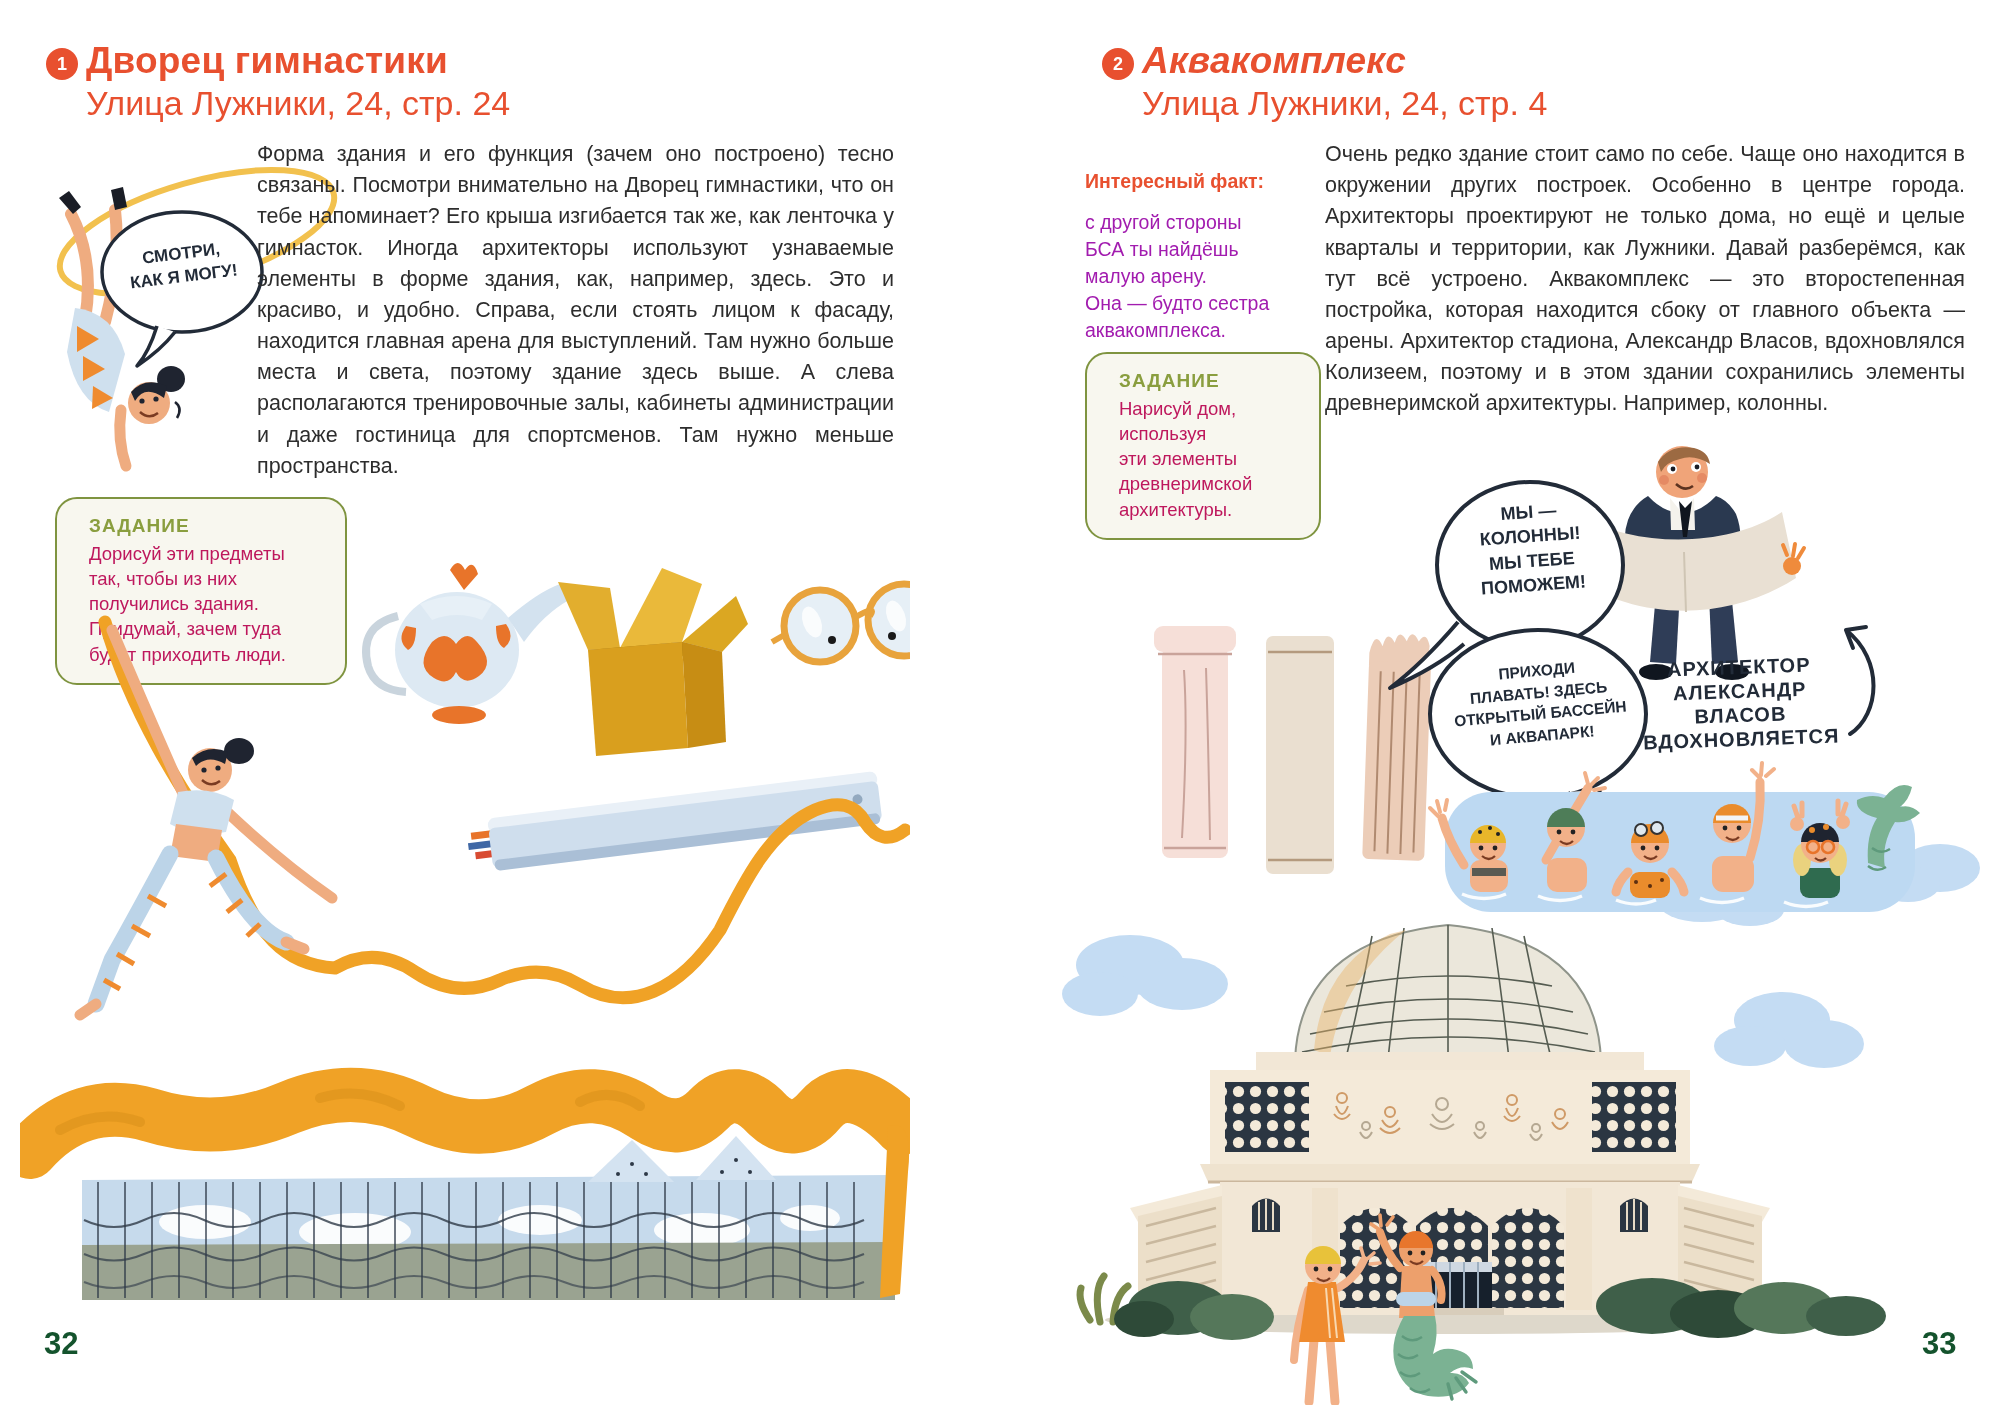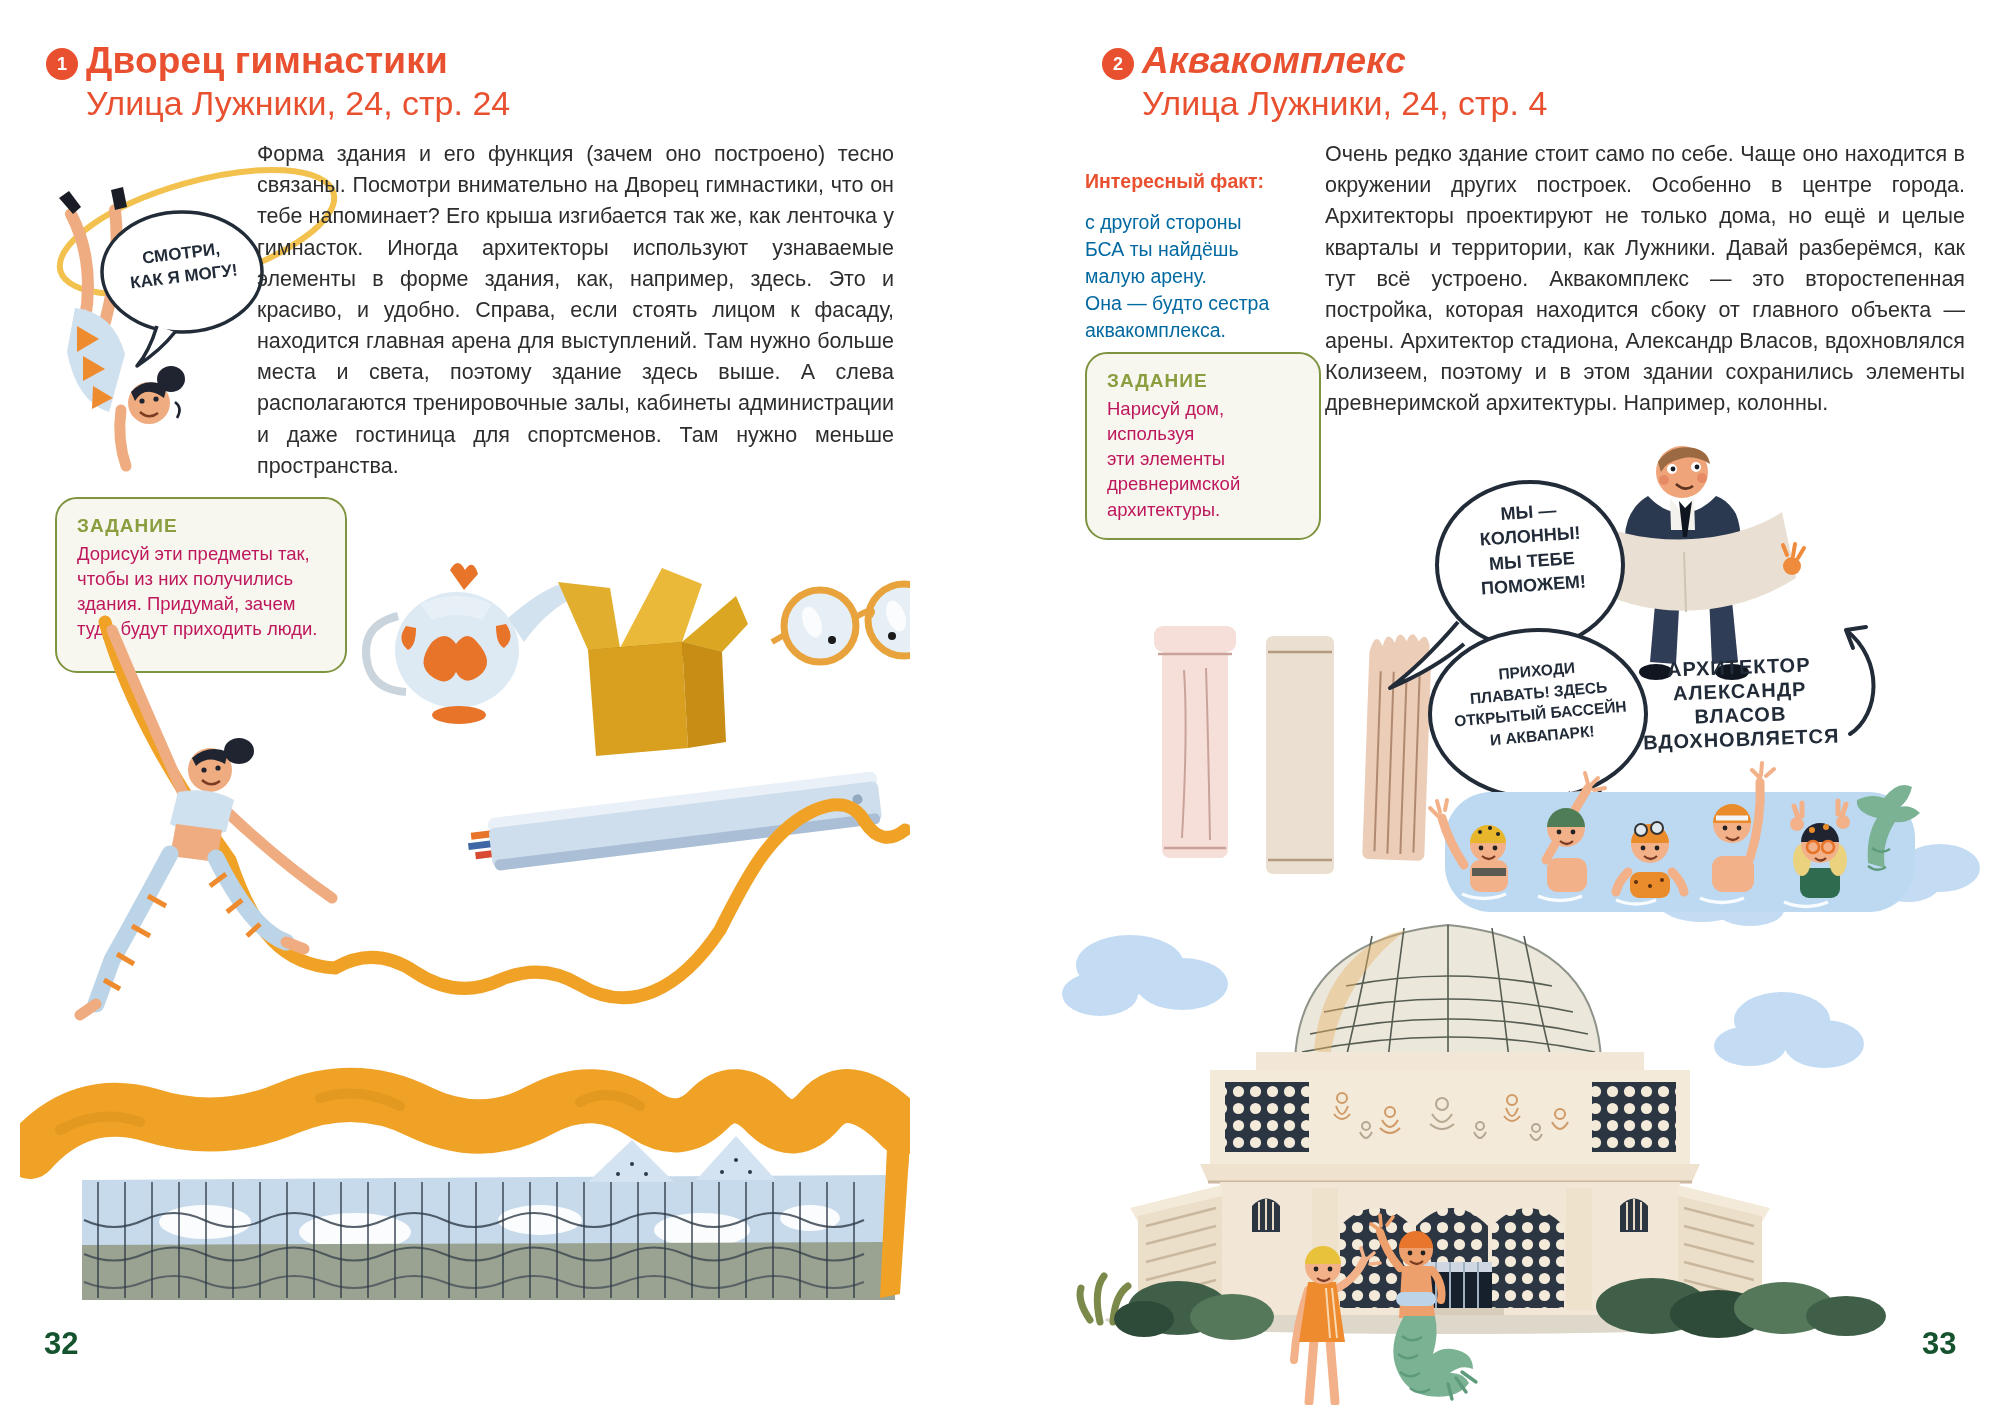--- a/index.html
+++ b/index.html
@@ -10,26 +10,26 @@
   .abs{position:absolute;}
   .badge{
     width:32px;height:32px;border-radius:50%;background:#e8502f;color:#fff;
     font-size:18px;font-weight:700;display:flex;align-items:center;justify-content:center;
   }
   .title{font-size:37px;font-weight:700;color:#e8502f;line-height:1.0;letter-spacing:.2px;}
   .subtitle{font-size:34px;font-weight:500;color:#e8502f;line-height:1.0;}
   .body-text{font-size:21.5px;line-height:1.45;text-align:justify;color:#2d2d2d;}
   .task-box{
     border:2.5px solid #7f9440;border-radius:22px;background:#f8f7ef;
-    padding:16px 20px;box-sizing:border-box;
+    padding:16px 32px;box-sizing:border-box;
   }
   .task-label{color:#8a9e3f;font-weight:700;font-size:19px;letter-spacing:1px;margin-bottom:4px;}
   .task-text{font-size:18.5px;line-height:1.36;color:#be185d;white-space:pre-line;}
   .fact-label{color:#e8502f;font-weight:700;font-size:19.5px;margin-bottom:16px;}
-  .fact-text{font-size:19.5px;line-height:1.38;color:#0369a1;white-space:pre-line;}
+  .fact-text{font-size:19.5px;line-height:1.38;color:#a21caf;white-space:pre-line;}
   .pagenum{font-size:31px;font-weight:700;color:#14532d;}
   .hand{
     position:absolute;font-weight:700;color:#222b38;text-align:center;
     white-space:pre-line;font-family:"Liberation Sans",sans-serif;
   }
   svg{display:block;}
 </style>
 </head>
 <body>
 

